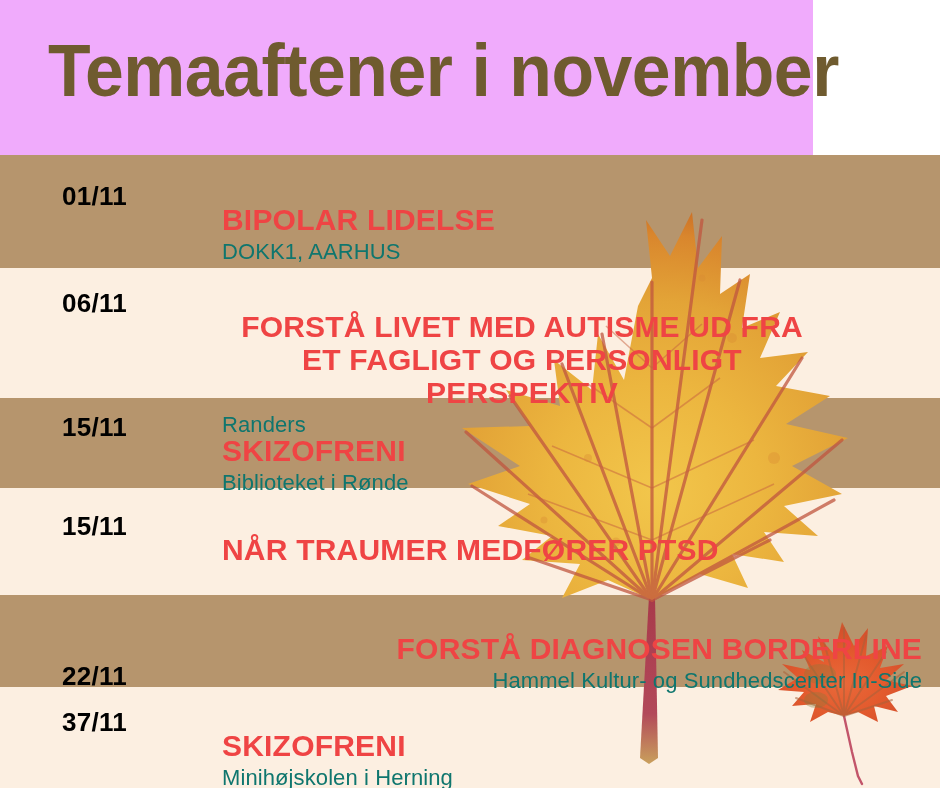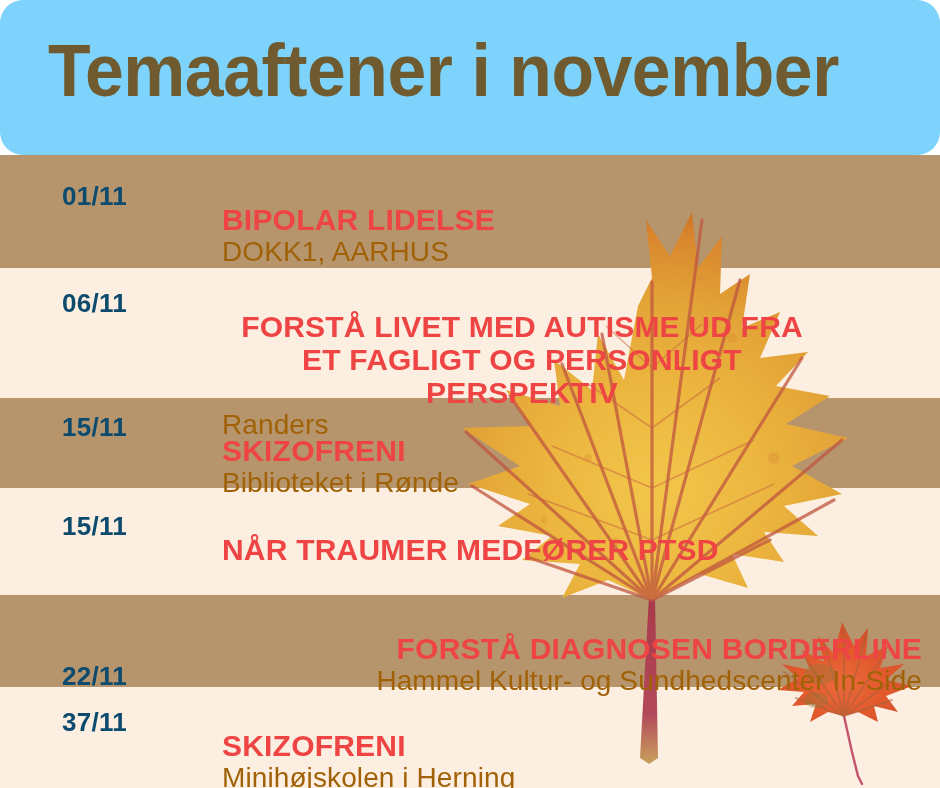--- a/index.html
+++ b/index.html
@@ -11,24 +11,23 @@
   }
   #poster{
     position:relative;
     width:940px;height:788px;
     background:#ffffff;
     overflow:hidden;
   }
 
   
   #header{
-    position:absolute;left:0;top:0;width:940px;height:155px;
-    background:#7dd3fc;
+    position:absolute;left:0;top:0;width:813px;height:155px;
+    background:#f0abfc;
     z-index:5;
-    border-radius:23px;
   }
   #title{
     position:absolute;left:48px;top:29px;
     width:860px;
     font-family:"Liberation Sans", sans-serif;
     font-weight:bold;
     font-size:75px;
     line-height:82px;
     letter-spacing:-0.5px;
     color:#6f5b2f;
@@ -63,42 +62,42 @@
     position:absolute;left:0;width:940px;
     z-index:4;
   }
   .date{
     position:absolute;left:62px;
     width:140px;
     text-align:left;
     font-weight:bold;
     font-size:26px;
     line-height:30px;
-    color:#0c4a6e;
+    color:#000000;
     letter-spacing:0.3px;
   }
   .info{
     position:absolute;left:222px;
     width:700px;
   }
   .ev-title{
     font-weight:bold;
     font-size:30px;
     line-height:33px;
     letter-spacing:0.2px;
     color:#ef4444;
     text-transform:uppercase;
     margin-top:24px;
   }
   .ev-venue{
     font-weight:normal;
-    font-size:28px;
+    font-size:22px;
     line-height:29px;
     letter-spacing:0.1px;
-    color:#a16207;
+    color:#0f766e;
     margin-top:1px;
   }
 </style>
 </head>
 <body>
 
 <div id="poster">
 
   <div id="bands">
       <div class="band tan" style="top: 155px; height: 113px;"></div>

